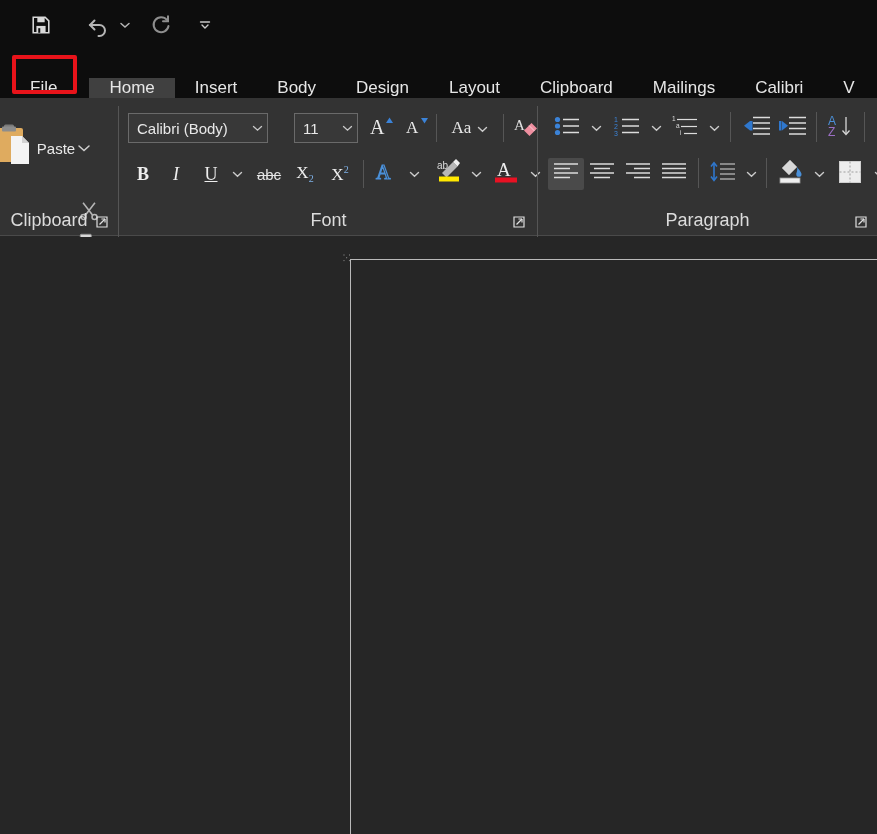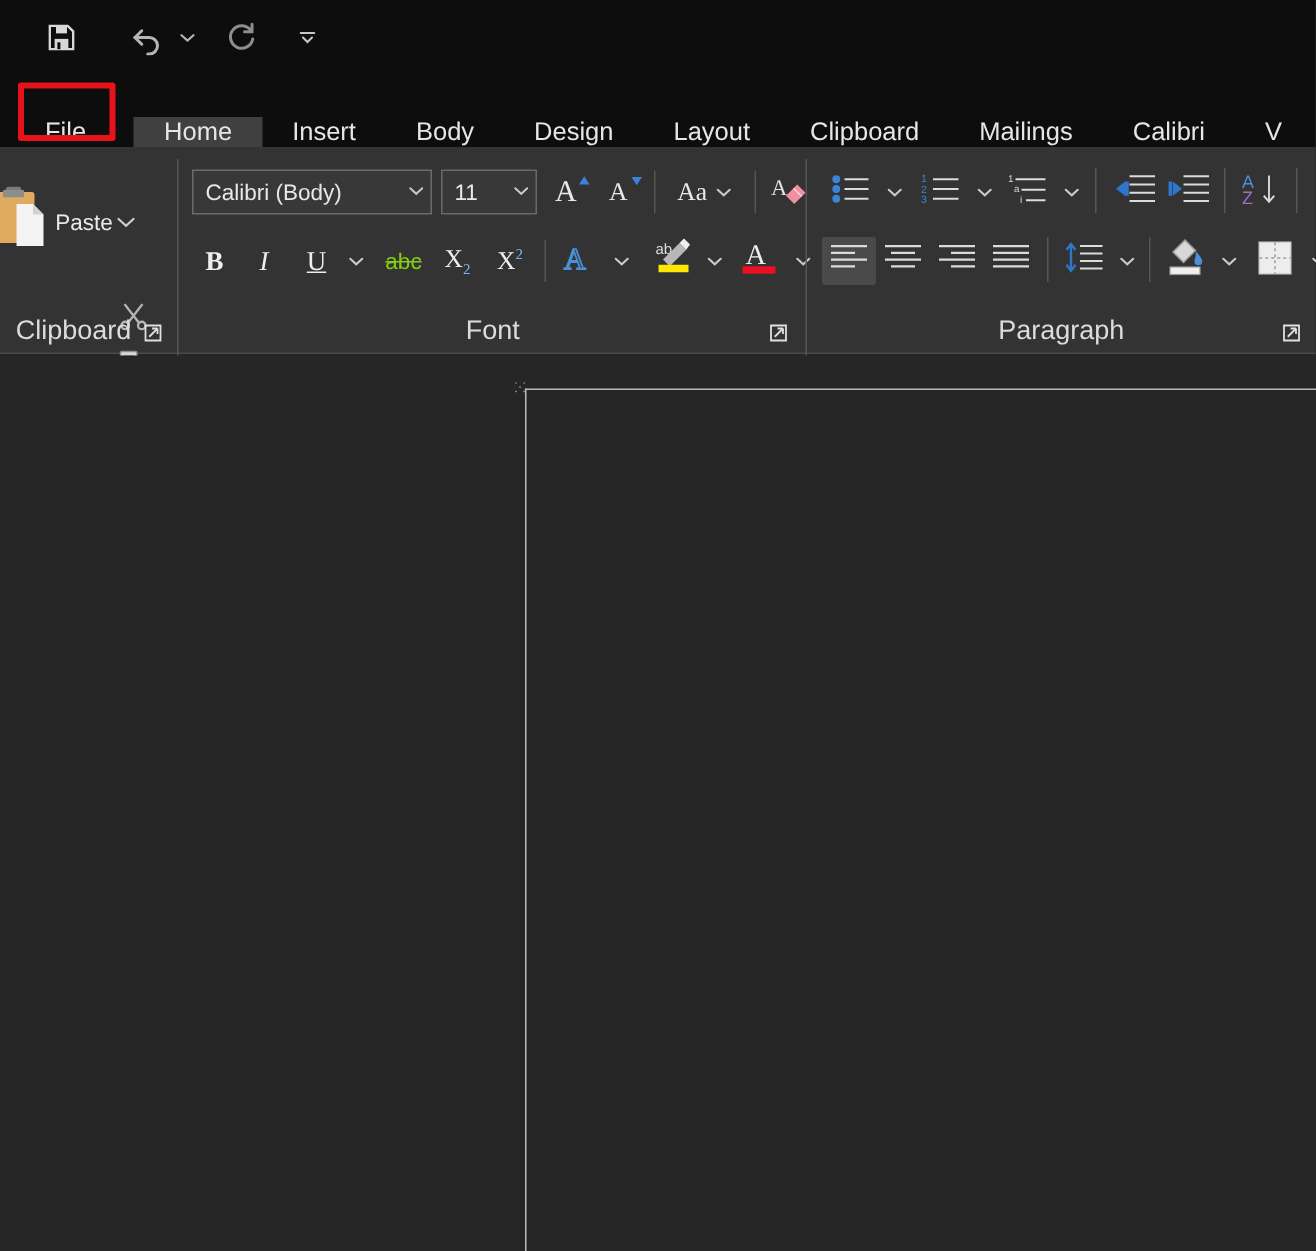--- a/index.html
+++ b/index.html
@@ -101,21 +101,21 @@
   #grp-font { left: 120px; width: 417px; }
   .combo {
     position: absolute;
     background: #383838;
     border: 1px solid #6a6a6a;
     display: flex; align-items: center;
     color: #e8e8e8; font-size: 15px;
   }
   .combo .val { padding-left: 8px; flex: 1; white-space: nowrap; overflow: hidden; }
   .combo .cb-caret { width: 20px; text-align: center; color: #c8c8c8; font-size: 10px; }
-  #font-name { left: 8px; top: 15px; width: 160px; height: 30px; }
+  #font-name { left: 8px; top: 15px; width: 140px; height: 30px; }
   #font-size { left: 174px; top: 15px; width: 64px; height: 30px; }
 
   #btn-grow   { left: 244px; top: 14px; width: 33px; height: 32px; }
   #btn-shrink { left: 279px; top: 14px; width: 33px; height: 32px; }
   #sep-font-1 { position:absolute; left: 316px; top: 16px; width:1px; height:28px; background:#565656; }
   #btn-case   { left: 322px; top: 14px; width: 56px; height: 32px; }
   #sep-font-2 { position:absolute; left: 383px; top: 16px; width:1px; height:28px; background:#565656; }
   #btn-clear  { left: 388px; top: 14px; width: 36px; height: 32px; }
 
   #btn-bold    { left: 8px;  top: 60px; width: 30px; height: 32px; }
@@ -390,21 +390,21 @@
     </div>
     <div class="btn" id="btn-under">
       <span style="text-decoration:underline;font-size:18px;font-family:'Liberation Serif',serif;color:#eee;">U</span>
     </div>
     <div class="btn" id="btn-under-c">
       <svg width="11" height="7" viewBox="0 0 11 7" fill="none" stroke="#cacaca" stroke-width="1.4" stroke-linecap="round">
           <path d="M1.5 1.5 L5.5 5.2 L9.5 1.5"></path>
         </svg>
     </div>
     <div class="btn" id="btn-strike">
-      <span style="text-decoration:line-through;font-size:15px;color:#84cc16;">abc</span>
+      <span style="text-decoration:line-through;font-size:15px;color:#e5e5e5;">abc</span>
     </div>
     <div class="btn" id="btn-sub">
       <span style="font-size:17px;color:#eee;font-family:'Liberation Serif',serif;">
         <span>X</span><sub style="font-size:10px;color:#7fb2e8;">2</sub>
       </span>
     </div>
     <div class="btn" id="btn-sup">
       <span style="font-size:17px;color:#eee;font-family:'Liberation Serif',serif;">
         <span>X</span><sup style="font-size:10px;color:#7fb2e8;">2</sup>
       </span>

